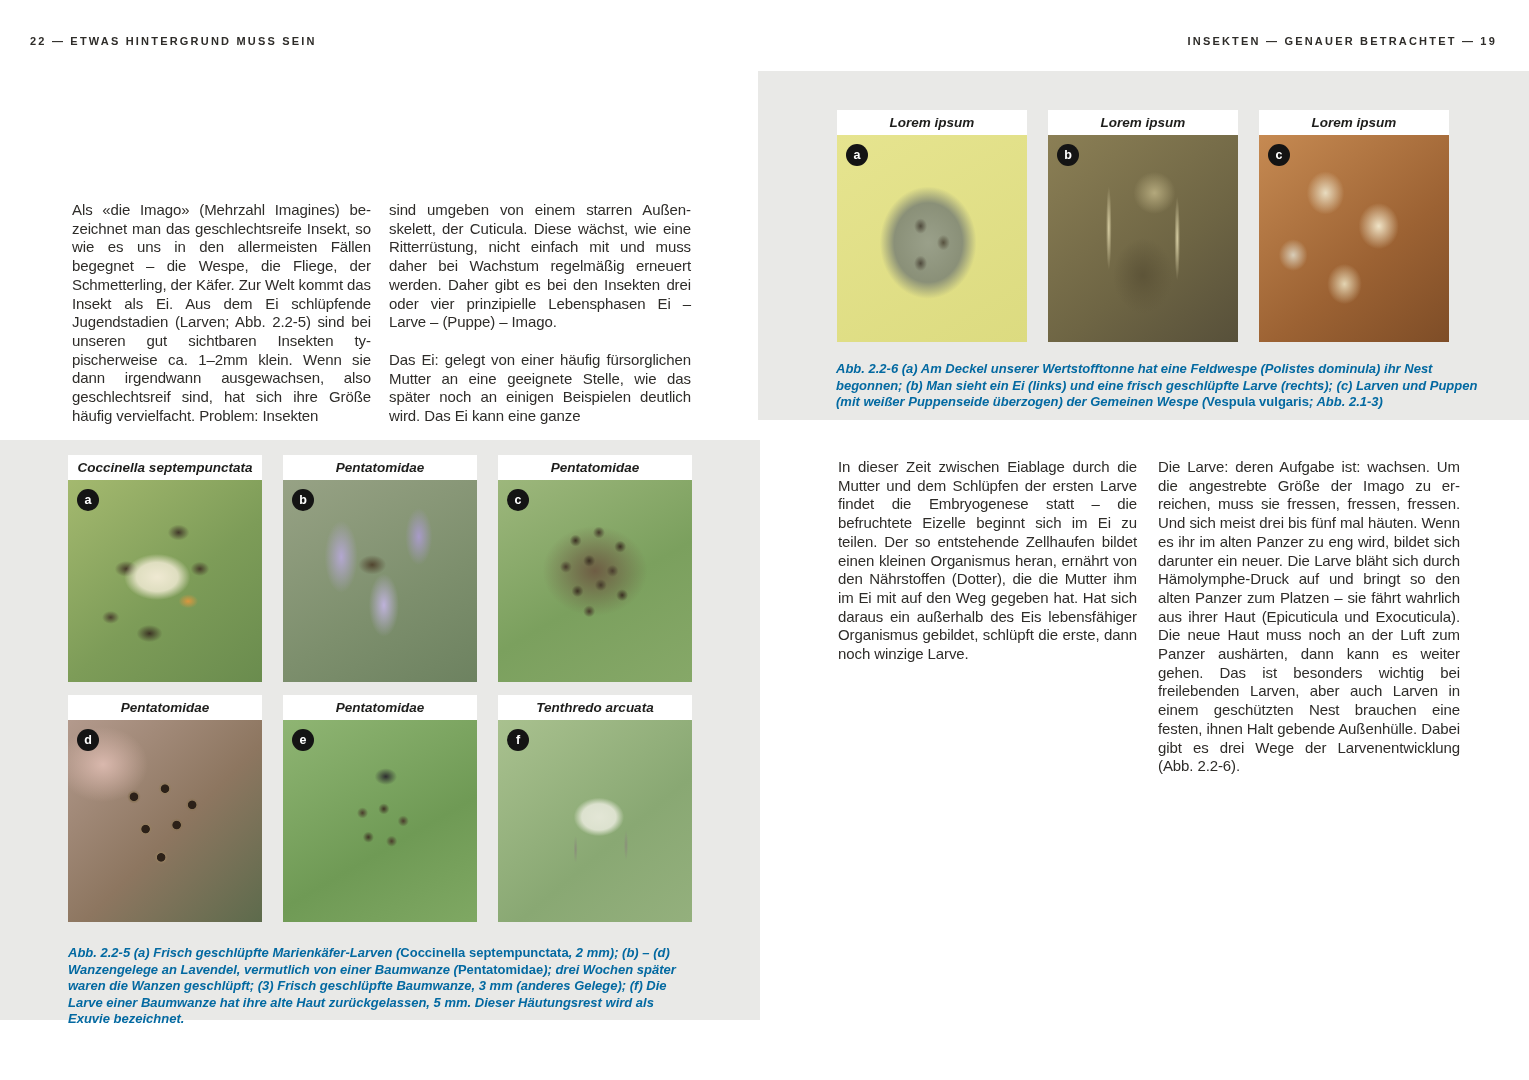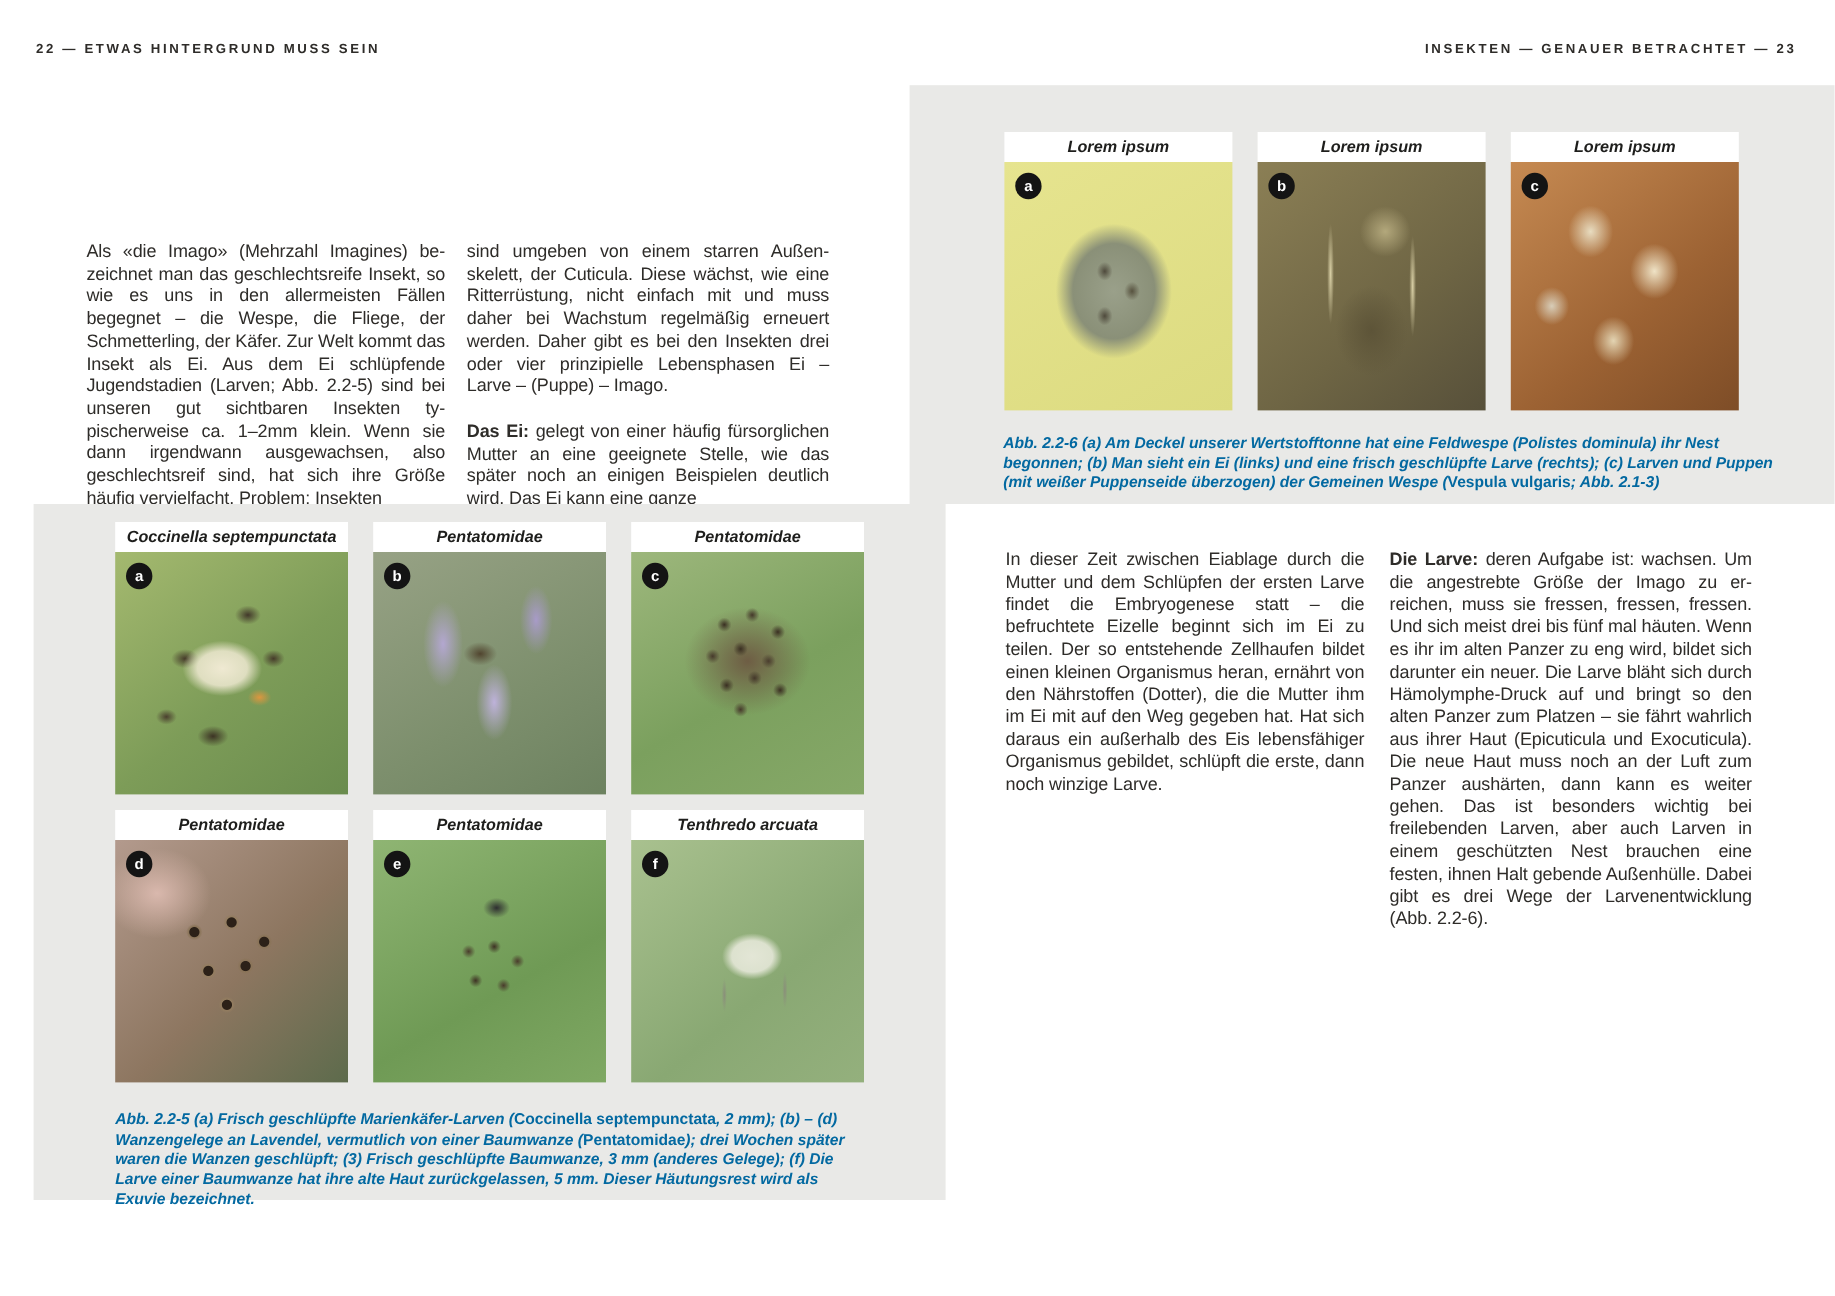--- a/index.html
+++ b/index.html
@@ -19,29 +19,29 @@
   .headline {
     position:absolute; left:70px; top:142px; width:318px;
     font-size:20px; line-height:24px; font-weight:bold; letter-spacing:-0.2px;
   }
   .col {
     position:absolute; font-size:15px; line-height:18.7px; text-align:justify;
     letter-spacing:-0.1px; color:#2e2c29;
   }
   .col p { margin:2px; }
   .col p + p { margin-top:19px; }
-  .col .lead { font-weight:bold; }
+  .col .lead { font-weight:normal; }
   .l-col1 { left:70px;  top:199px; width:303px; }
   .l-col2 { left:387px; top:199px; width:306px; }
   .r-col1 { left:836px; top:456px; width:303px; }
   .r-col2 { left:1156px; top:456px; width:306px; }
 
   
   .panel { position:absolute; background:#e9e9e7; }
-  .panel.left-panel  { left:0;    top:420px; width:760px; height:580px;margin-left:28px; }
+  .panel.left-panel  { left:0;    top:440px; width:760px; height:580px; }
   .panel.right-panel { left:758px; top:71px; width:771px; height:349px; }
 
   
   .figure { position:absolute; }
   .figure .figlabel {
     height:25px; background:#ffffff; display:flex; align-items:center; justify-content:center;
     font-size:13.5px; font-weight:bold; font-style:italic; color:#1e1e1c;
   }
   .figure .figimg { position:relative; }
   .fig-left  { width:194px; }
@@ -132,21 +132,21 @@
     radial-gradient(24px 28px at 45% 72%, #e3d4b2, rgba(227,212,178,0) 72%),
     radial-gradient(20px 22px at 18% 58%, #d8cdb8, rgba(216,205,184,0) 72%),
     linear-gradient(140deg, #c68a52 0%, #9c6233 60%, #7e4d27 100%); }
 </style>
 </head>
 <body>
 
 <div class="spread">
 
   <div class="runhead left">22 — ETWAS HINTERGRUND MUSS SEIN</div>
-  <div class="runhead right">INSEKTEN — GENAUER BETRACHTET — 23</div>
+  <div class="runhead right">INSEKTEN — GENAUER BETRACHTET — 19</div>
 
 
   <div class="col l-col1">
     <p>Als «die Imago» (Mehrzahl Imagines) be­zeichnet man das geschlechtsreife Insekt, so wie es uns in den allermeisten Fällen begegnet – die Wespe, die Fliege, der Schmetterling, der Käfer. Zur Welt kommt das Insekt als Ei. Aus dem Ei schlüpfende Jugendstadien (Larven; Abb. 2.2-5) sind bei unseren gut sichtbaren Insekten ty­pischerweise ca. 1–2mm klein. Wenn sie dann irgendwann ausgewachsen, also geschlechtsreif sind, hat sich ihre Grö­ße häufig vervielfacht. Problem: Insekten</p>
   </div>
   <div class="col l-col2">
     <p>sind umgeben von einem starren Außen­skelett, der Cuticula. Diese wächst, wie eine Ritterrüstung, nicht einfach mit und muss daher bei Wachstum regelmäßig er­neuert werden. Daher gibt es bei den In­sekten drei oder vier prinzipielle Lebens­phasen Ei – Larve – (Puppe) – Imago.</p>
     <p><span class="lead">Das Ei:</span><span> gelegt von einer häufig fürsorg­lichen Mutter an eine geeignete Stelle, wie das später noch an einigen Beispie­len deutlich wird. Das Ei kann eine ganze</span></p>
   </div>
 

